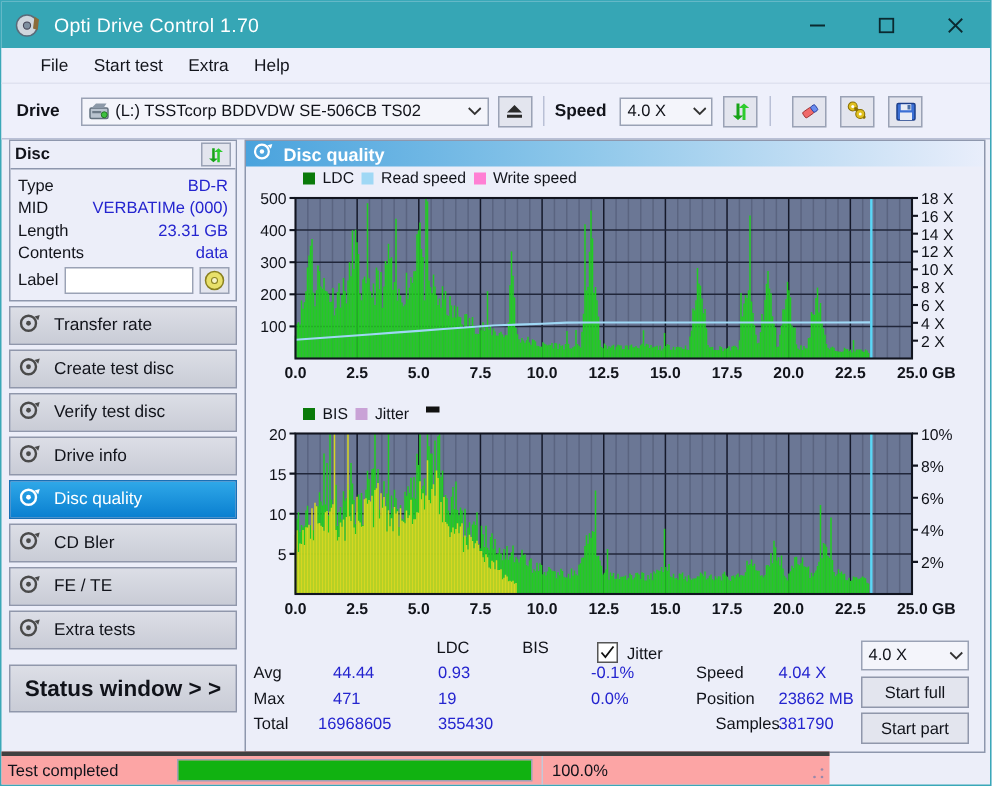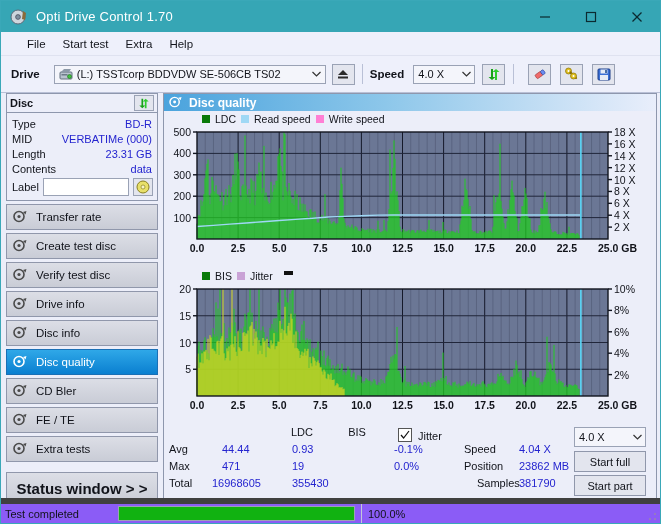--- a/index.html
+++ b/index.html
@@ -116,22 +116,22 @@
     width:12px;height:12px;border:1px solid #555;background:#fff;
     position:absolute;display:flex;align-items:center;justify-content:center;
   }
   .actbtn{
     position:absolute;border:1px solid #9097ab;background:#e3e5ee;
     display:flex;align-items:center;justify-content:center;
     font-size:11px;color:#11131a;box-sizing:border-box;
   }
   
   .statusbar{
-    position:absolute;left:0;bottom:0;width:659px;height:19px;
-    background:#8b5cf6;border-top:6px solid #404040;display:flex;align-items:center;
+    position:absolute;left:0;bottom:0;width:552px;height:19px;
+    background:#fca5a5;border-top:3px solid #404040;display:flex;align-items:center;
   }
   .sb-text{font-size:11px;color:#11131a;padding-left:4px;width:113px;}
   .sb-prog{
     width:235px;height:13px;border:1px solid #9aa2b5;background:#ffffff;position:relative;
   }
   .sb-prog i{display:block;height:100%;background:#11b211;}
   .sb-pct{width:90px;font-size:11px;color:#11131a;padding-left:6px;border-left:1px solid #c3c8d8;margin-left:6px;height:19px;display:flex;align-items:center;}
   .sb-time{flex:1;font-size:11px;color:#11131a;text-align:right;padding-right:18px;border-left:1px solid #c3c8d8;height:19px;display:flex;align-items:center;justify-content:flex-end;}
   .grip{position:absolute;right:3px;bottom:3px;width:9px;height:9px;}
 </style>
@@ -311,28 +311,20 @@
             </svg></span>
         <span>Verify test disc</span>
       </div>
       <div class="navbtn">
         <span><svg width="15" height="13" viewBox="0 0 15 13">
               <circle cx="6" cy="6.5" r="5" fill="none" stroke="#4a4a4a" stroke-width="1.6"></circle>
               <circle cx="6" cy="6.5" r="1.6" fill="#4a4a4a"></circle>
               <path d="M10 2 l3.5 -1 -1 3.5z" fill="#4a4a4a"></path>
             </svg></span>
         <span>Drive info</span>
-      </div>
-      <div class="navbtn">
-        <span><svg width="15" height="13" viewBox="0 0 15 13">
-              <circle cx="6" cy="6.5" r="5" fill="none" stroke="#4a4a4a" stroke-width="1.6"></circle>
-              <circle cx="6" cy="6.5" r="1.6" fill="#4a4a4a"></circle>
-              <path d="M10 2 l3.5 -1 -1 3.5z" fill="#4a4a4a"></path>
-            </svg></span>
-        <span>Disc info</span>
       </div>
       <div class="navbtn sel">
         <span><svg width="15" height="13" viewBox="0 0 15 13">
               <circle cx="6" cy="6.5" r="5" fill="none" stroke="#ffffff" stroke-width="1.6"></circle>
               <circle cx="6" cy="6.5" r="1.6" fill="#ffffff"></circle>
               <path d="M10 2 l3.5 -1 -1 3.5z" fill="#ffffff"></path>
             </svg></span>
         <span>Disc quality</span>
       </div>
       <div class="navbtn">

